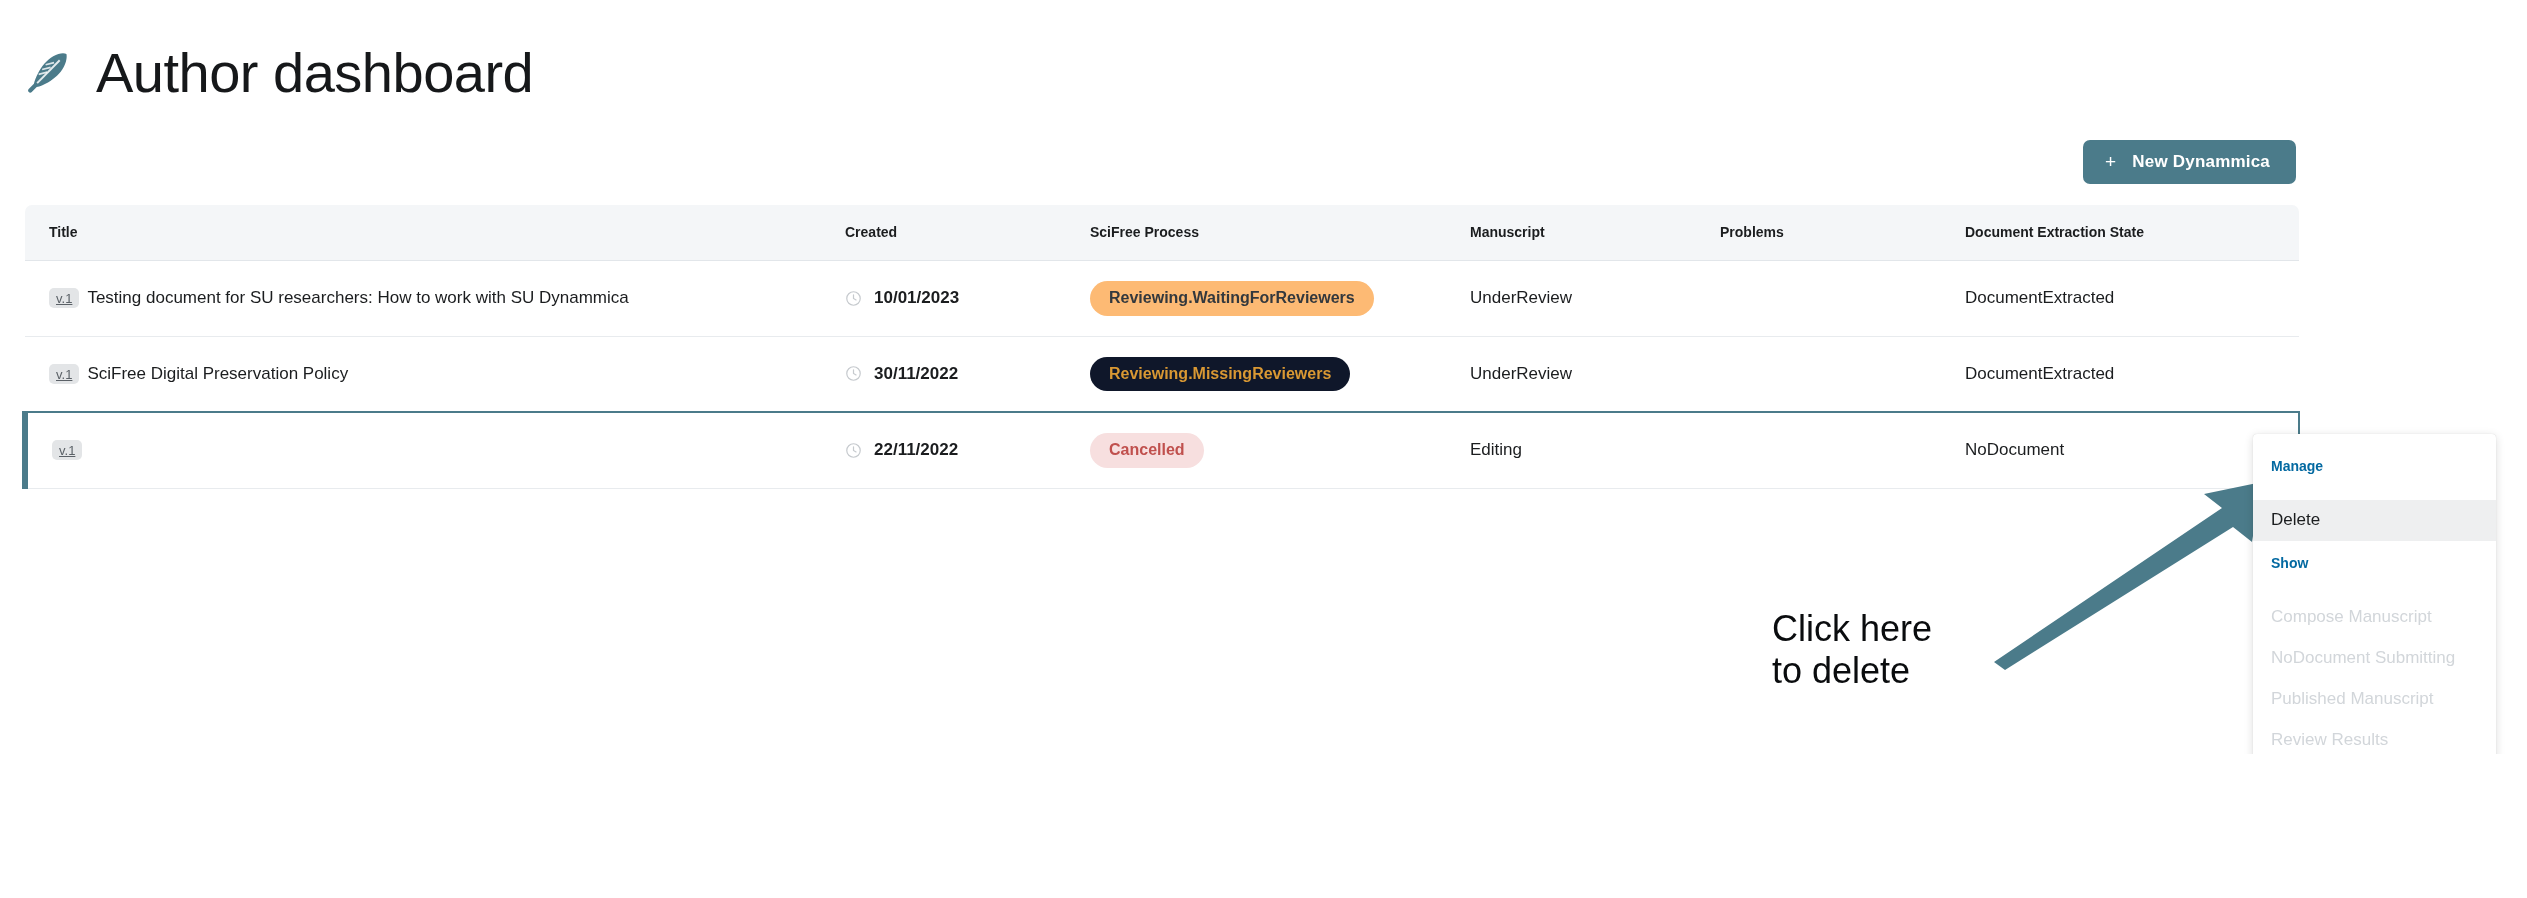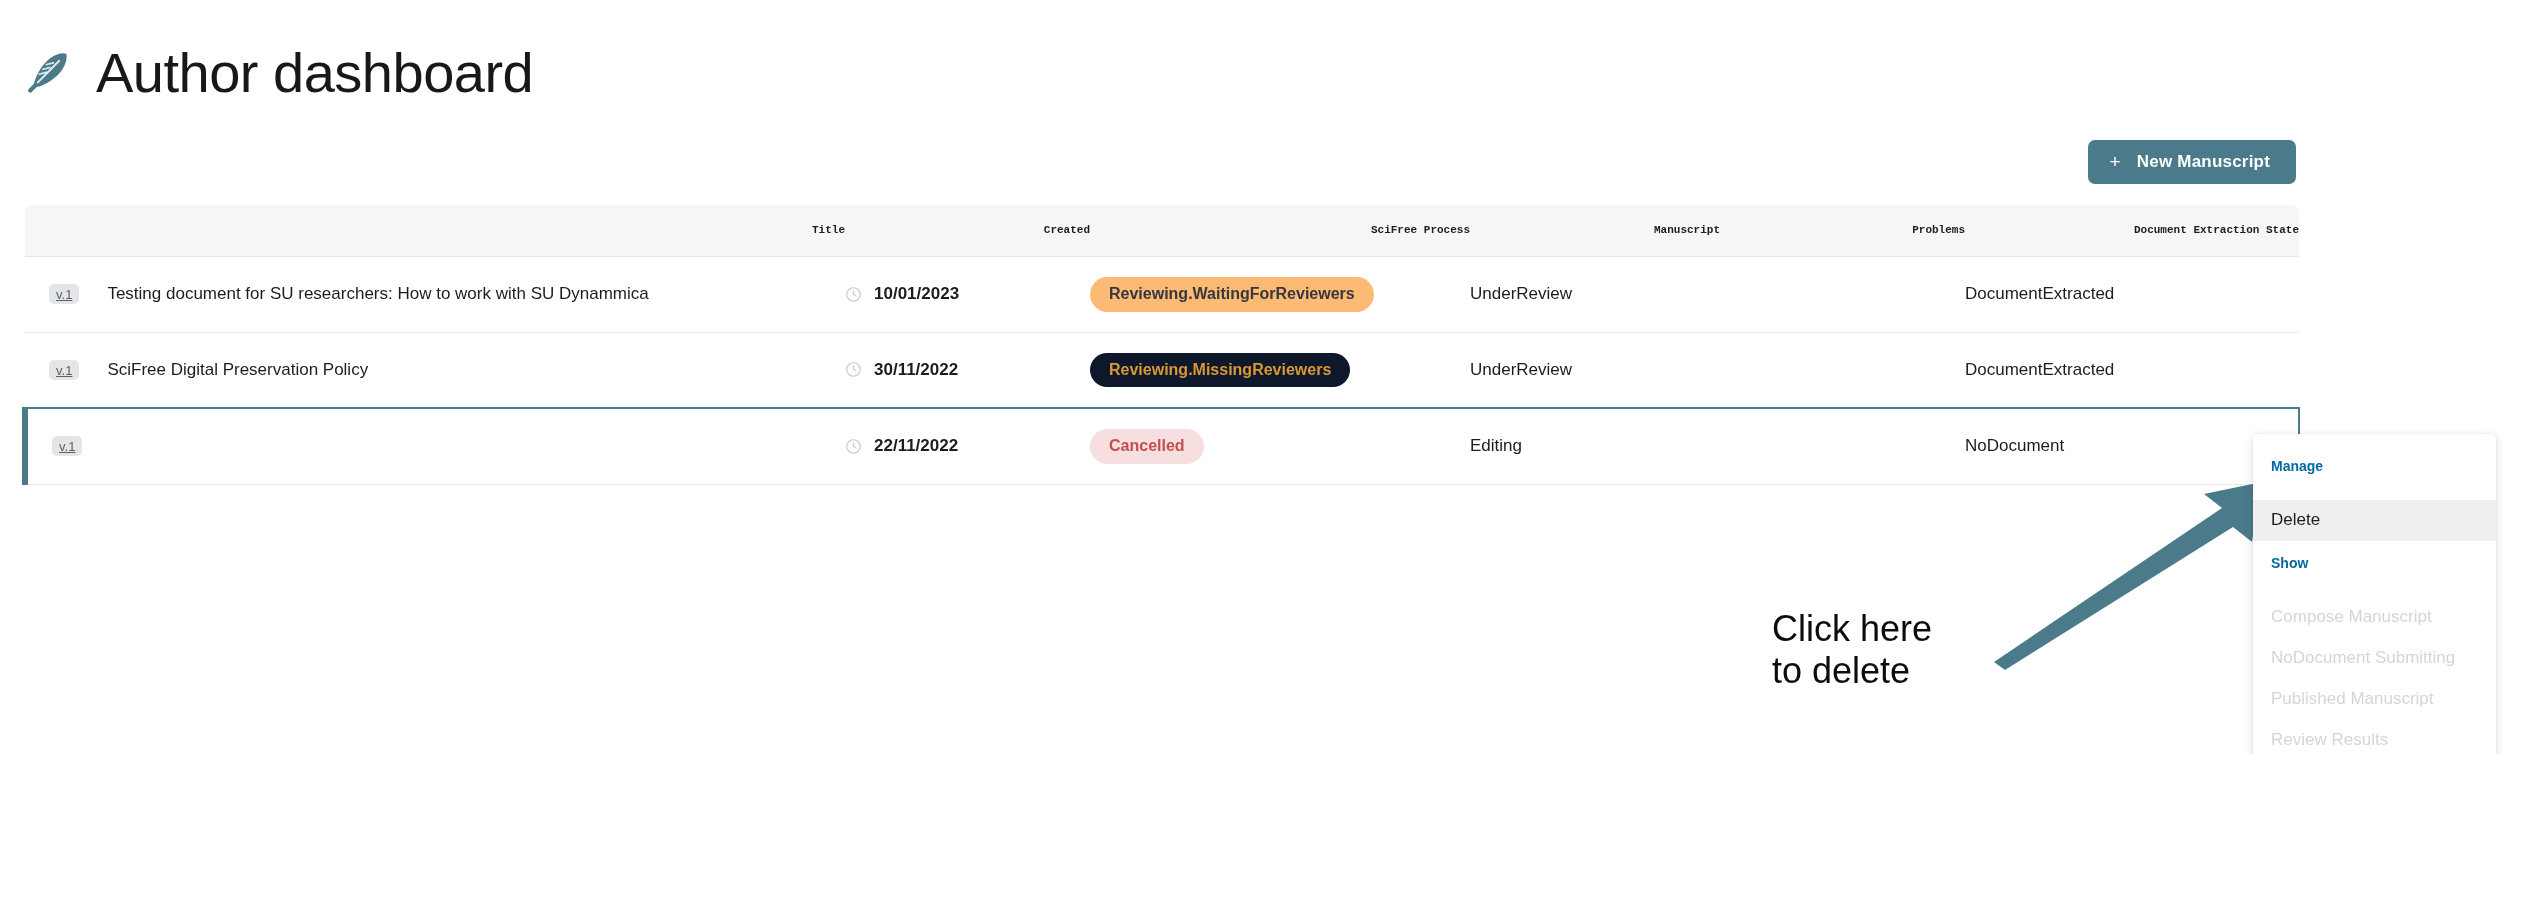--- a/index.html
+++ b/index.html
@@ -114,27 +114,26 @@
     top: 205px;
     width: 2274px;
   }
   table.ms-table {
     width: 100%;
     border-collapse: collapse;
     table-layout: fixed;
   }
   table.ms-table thead th {
     background: #f4f6f8;
-    text-align: right;
-    font-size: 11px;
+    text-align: left;
+    font-size: 14px;
     font-weight: 700;
     color: #1b1d1f;
     padding: 19px 0 20px 0;
     border-bottom: 1px solid #e2e6ea;
-    font-family: Liberation Mono, monospace;
   }
   thead tr th:first-child { border-top-left-radius: 7px; padding-left: 24px; }
   thead tr th:last-child  { border-top-right-radius: 7px; }
 
   col.c-title { width: 820px; }
   col.c-created { width: 245px; }
   col.c-process { width: 380px; }
   col.c-manuscript { width: 250px; }
   col.c-problems { width: 245px; }
   col.c-docstate { width: 334px; }
@@ -145,21 +144,21 @@
     color: #1b1d1f;
     border-bottom: 1px solid #e8ebee;
     vertical-align: middle;
     background: #ffffff;
   }
   tbody tr td:first-child { padding-left: 24px; }
 
   .title-cell {
     display: flex;
     align-items: center;
-    gap: 28px;
+    gap: 8px;
   }
   .ver-badge {
     background: #e3e5e7;
     color: #5b6167;
     font-size: 13px;
     font-weight: 500;
     border-radius: 5px;
     padding: 4px 7px 3px 7px;
     text-decoration: underline;
     line-height: 1;
@@ -274,21 +273,21 @@
       <path d="M20.5 3.2c-1.2-0.6-3.6-0.4-6.1 1.1C11.5 6 9 9 7.4 12.1c-1 1.9-1.6 3.6-1.9 4.9L3.1 19.4c-0.4 0.4-0.4 1 0 1.4 0.4 0.4 1 0.4 1.4 0l2.3-2.3c1.4-0.3 3.3-1 5.2-2.1 3-1.7 5.7-4.2 7.2-7 1.4-2.6 1.6-5 1.3-6.2z" fill="#4b7b8a"></path>
       <path d="M17.4 6.1L7.0 16.7" stroke="#ffffff" stroke-width="0.9" fill="none" opacity="0.85"></path>
       <path d="M14.8 7.2l-3.9 1.0M13.2 9.4l-3.9 1.0M11.6 11.6l-3.9 1.0" stroke="#ffffff" stroke-width="0.8" fill="none" opacity="0.8"></path>
     </svg>
     <div class="page-title">Author dashboard</div>
   </div>
 
   <div class="section-bar">
     <button class="new-btn">
       <span class="plus">+</span>
-      <span>New Manuscript</span>
+      <span>New Dynammica</span>
     </button>
   </div>
 
   <div class="table-wrap">
     <table class="ms-table">
       <colgroup>
         <col class="c-title">
           <col class="c-created">
           <col class="c-process">
         <col class="c-manuscript">

